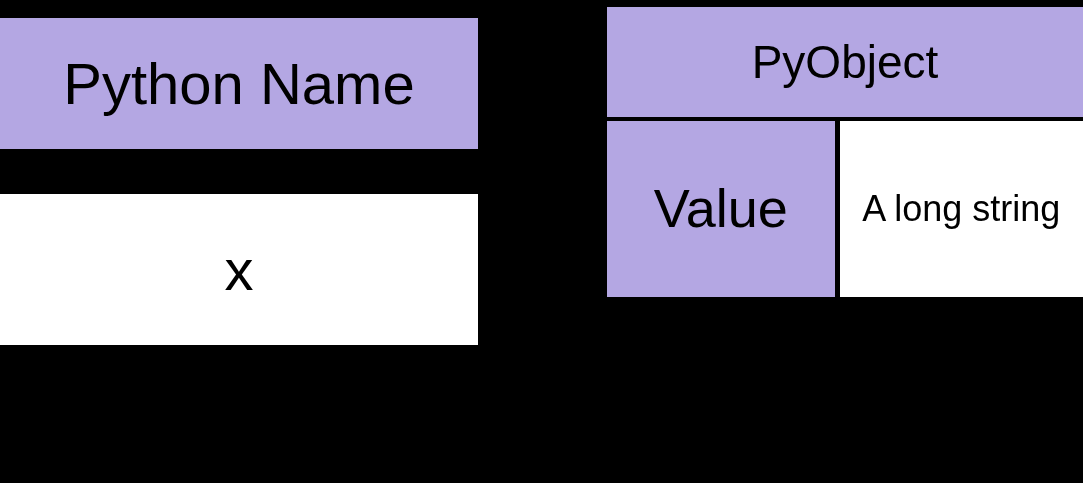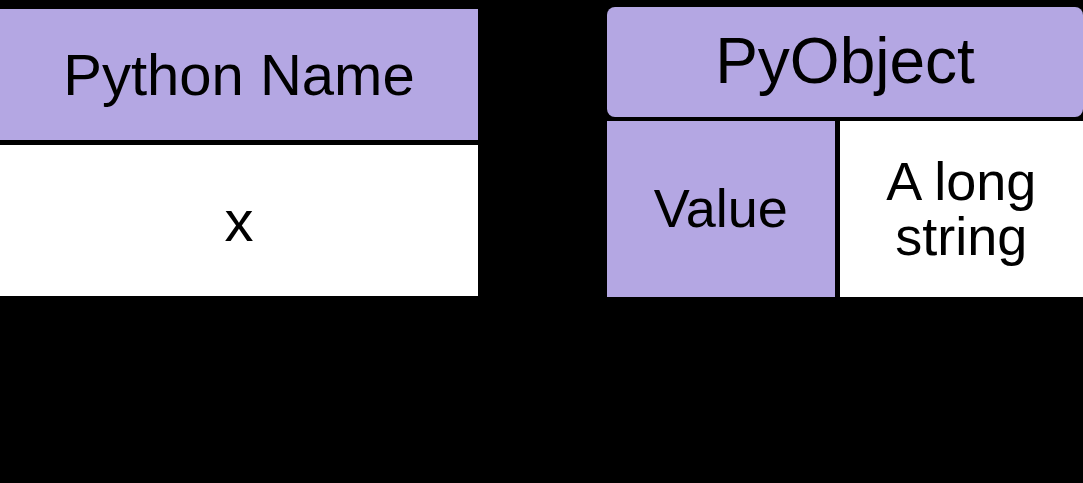--- a/index.html
+++ b/index.html
@@ -49,54 +49,55 @@
     padding: 0 6px;
     overflow: hidden;
   }
 
   .cell-purple { background: #b4a7e3; }
   .cell-white  { background: #ffffff; }
 
   
   #name-table {
     left: 0px;
-    top: 5px;
+    top: 14px;
     width: 482px;
     height: 294px;
     border-left-width: 0px;
+    gap: 40px;
   }
   #name-table .row-header { height: 131px; }
   #name-table .row-value  { height: 151px; margin-top: 5px; }
   #name-table .cell { width: 100%; }
   #name-table .row-header .cell { font-size: 58px; }
   #name-table .row-value  .cell { font-size: 58px; }
 
   
   #pyobject-table {
     left: 603px;
     top: 3px;
     width: 480px;
     height: 474px;
     border-right-width: 0px;
   }
   #pyobject-table .row-title { height: 110px; }
-  #pyobject-table .row-title .cell { width: 100%; font-size: 64px; border-radius: 8px; }
+  #pyobject-table .row-title .cell { width: 100%; font-size: 46px; }
 
   #pyobject-table .row-pair { margin-top: 4px; }
   #pyobject-table .row-value { height: 176px; }
   #pyobject-table .row-refcount { height: 176px; margin-top: 4px; }
 
   #pyobject-table .cell-label {
     width: 232px;
     font-size: 54px;
   }
   #pyobject-table .cell-data {
     width: 248px;
     margin-left: 5px;
-    font-size: 54px;
+    font-size: 36px;
   }
   #pyobject-table .cell-data .wrap {
     display: block;
     width: 100%;
   }
   #pyobject-table .cell-label .wrap {
     display: block;
     width: 100%;
   }
 </style>

